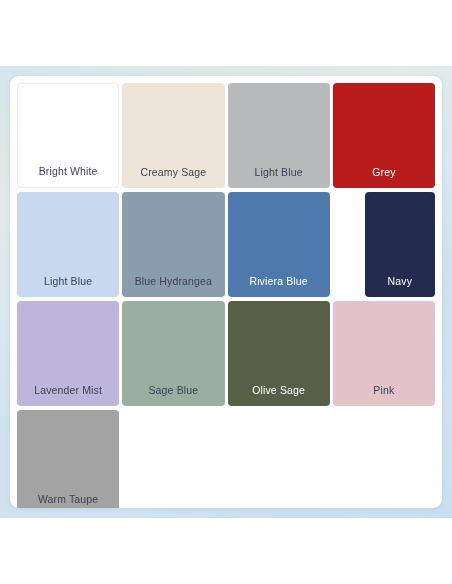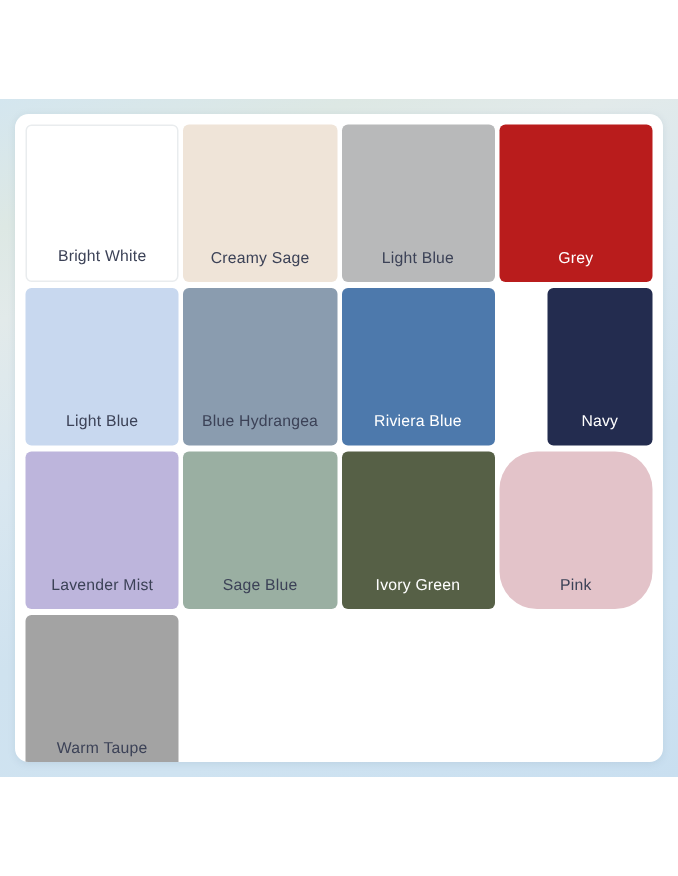--- a/index.html
+++ b/index.html
@@ -123,23 +123,23 @@
         <div class="swatch" style="background: rgb(35, 44, 79); margin-left: 32px;">
           <div class="swatch-label light-text">Navy</div>
         </div>
         <div class="swatch" style="background: rgb(189, 181, 220);">
           <div class="swatch-label dark-text">Lavender Mist</div>
         </div>
         <div class="swatch" style="background: rgb(154, 175, 162);">
           <div class="swatch-label dark-text">Sage Blue</div>
         </div>
         <div class="swatch" style="background: rgb(86, 96, 70);">
-          <div class="swatch-label light-text">Ivory Green</div>
+          <div class="swatch-label light-text">Olive Sage</div>
         </div>
-        <div class="swatch" style="background: rgb(227, 195, 201); border-radius: 25px;">
+        <div class="swatch" style="background: rgb(227, 195, 201);">
           <div class="swatch-label dark-text">Pink</div>
         </div>
         <div class="swatch" style="background: #a3a3a3;">
           <div class="swatch-label dark-text">Warm Taupe</div>
         </div>
         <div class="grid-filler"></div>
         <div class="grid-filler"></div>
         <div class="grid-filler"></div>
       </div>
   </div>

